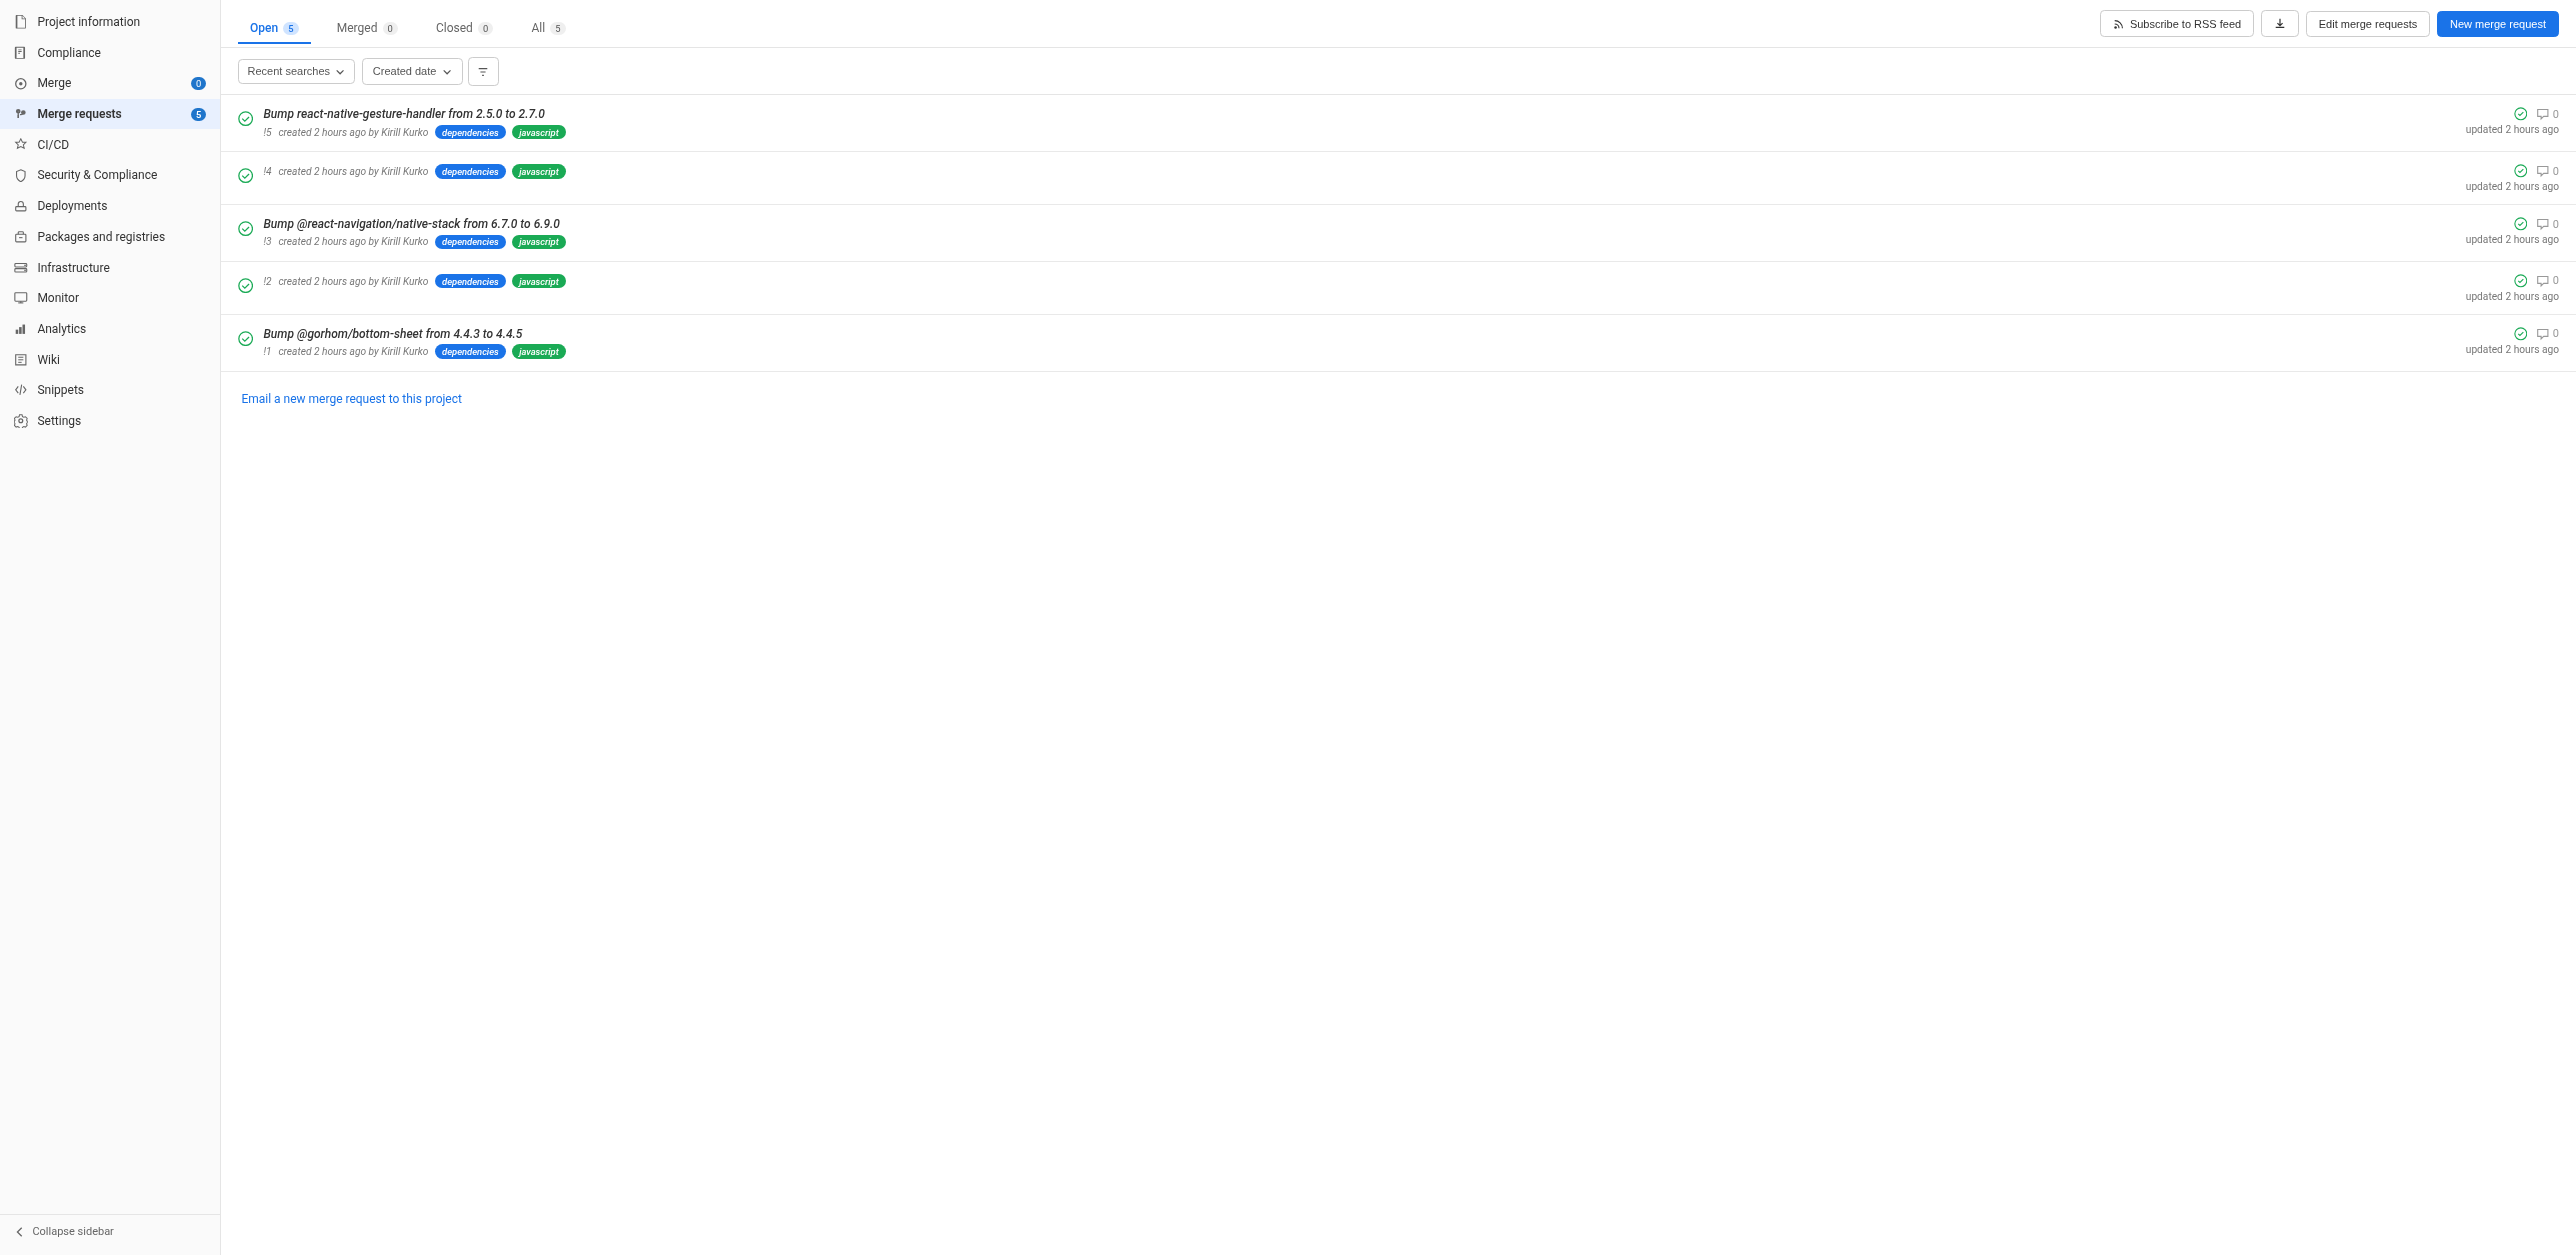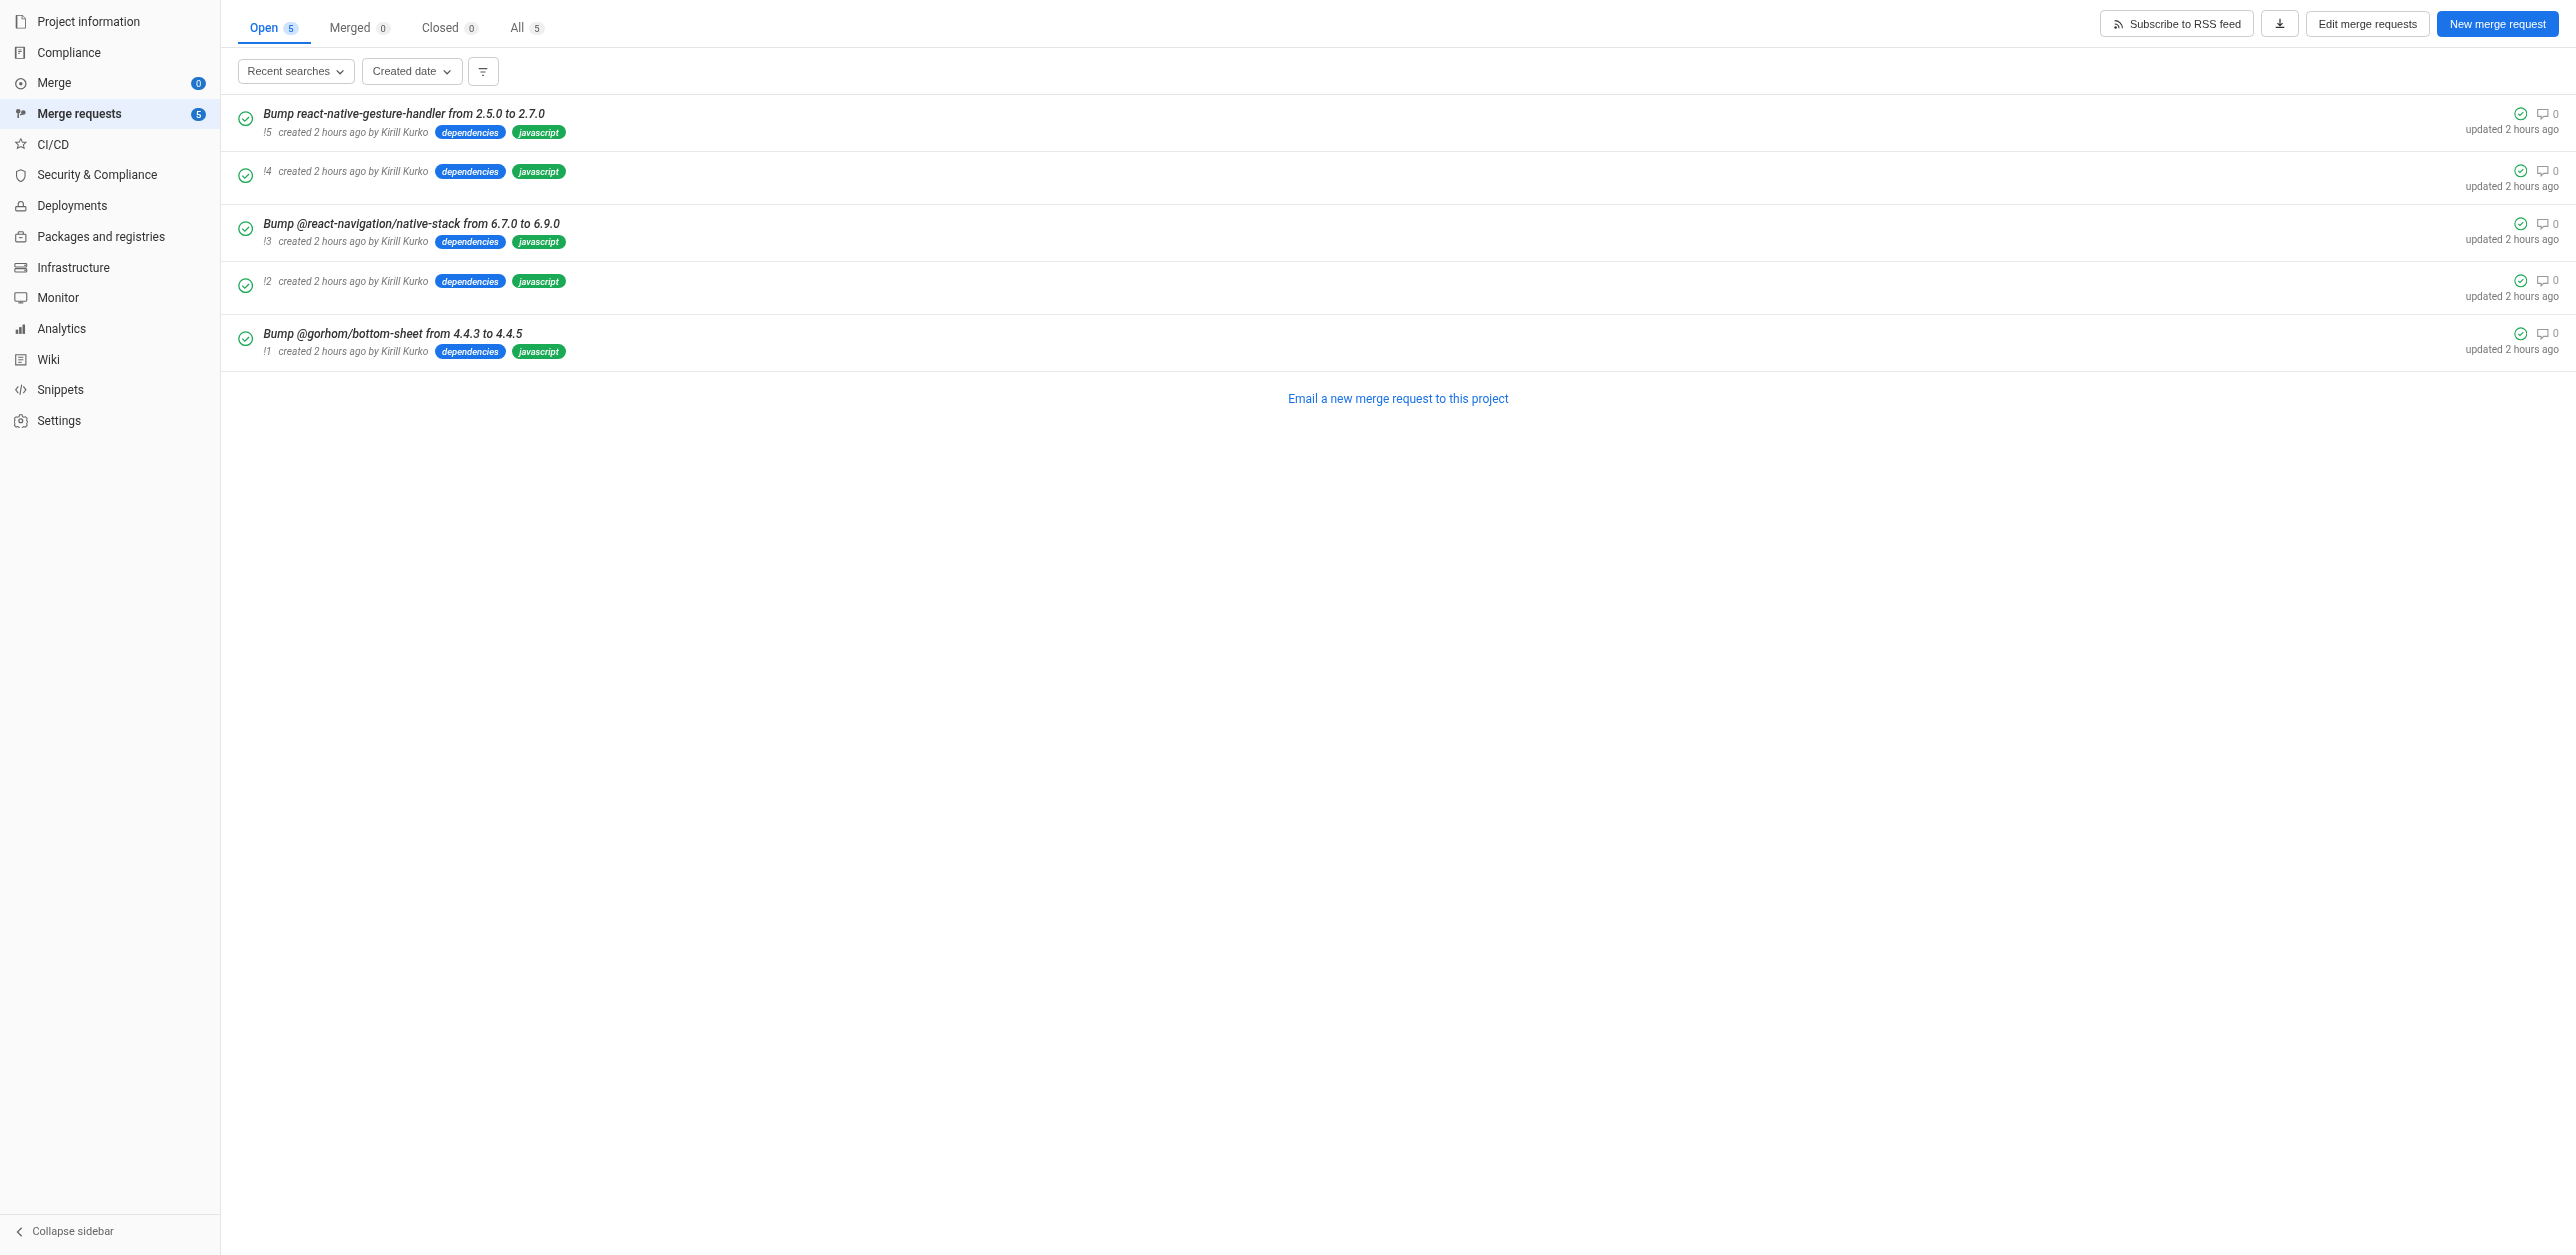--- a/index.html
+++ b/index.html
@@ -13,21 +13,21 @@
     .sidebar-item .badge { background: #6c757d; color: #fff; border-radius: 8.5px; font-size: 9.4px; padding: 0.9px 5.1px; margin-left: auto; }
     .sidebar-item .badge.blue { background: #1f75cb; }
     .sidebar-item .badge.merge { background: #1f75cb; }
     .sidebar-footer { margin-top: auto; padding: 10.2px 13.6px; border-top: 0.9px solid #e5e5e5; cursor: pointer; display: flex; align-items: center; gap: 6.8px; color: #666; font-size: 11px; }
 
     
     .main { flex: 1; display: flex; flex-direction: column; overflow: hidden; }
 
     
     .topbar { display: flex; align-items: center; gap: 10.2px; padding: 10.2px 17px; border-bottom: 0.9px solid #e5e5e5; flex-shrink: 0; }
-    .tabs { display: flex; align-items: center; gap: 7px; flex: 1; }
+    .tabs { display: flex; align-items: center; gap: 14px; flex: 1; }
     .tab { display: flex; align-items: center; gap: 5.1px; padding: 6.8px 12px; cursor: pointer; color: #666; font-size: 12px; border-bottom: 2.6px solid transparent; margin-bottom: -11px; text-decoration: none; }
     .tab.active { color: #1a73e8; border-bottom-color: #1a73e8; font-weight: 500; }
     .tab .count { background: #efefef; color: #555; border-radius: 8.5px; font-size: 9.4px; padding: 0.9px 5.1px; }
     .tab.active .count { background: #d0e4ff; color: #1a73e8; }
     .topbar-actions { display: flex; align-items: flex-end; gap: 6.8px; }
     .btn { padding: 6px 12px; border-radius: 4.3px; font-size: 11px; cursor: pointer; border: 0.9px solid #ccc; background: #fff; color: #333; display: flex; align-items: center; gap: 5.1px; white-space: nowrap; }
     .btn-primary { background: #1a73e8; color: #fff; border-color: #1a73e8; }
 
     
     .filterbar { display: flex; align-items: center; gap: 6.8px; padding: 8.5px 17px; border-bottom: 0.9px solid #e5e5e5; flex-shrink: 0; }
@@ -46,21 +46,21 @@
     .mr-meta { display: flex; align-items: center; gap: 6.8px; font-size: 10.2px; color: #777; flex-wrap: wrap; }
     .tag { padding: 1.7px 6.8px; border-radius: 10.2px; font-size: 9.4px; font-weight: 500; }
     .tag-blue { background: #1a73e8; color: #fff; }
     .tag-green { background: #1aaa55; color: #fff; }
     .mr-actions { display: flex; align-items: center; gap: 8.5px; flex-shrink: 0; }
     .mr-stat { display: flex; align-items: center; gap: 3.4px; color: #999; font-size: 11px; }
     .mr-updated { font-size: 10.2px; color: #777; text-align: right; }
     .mr-right { display: flex; flex-direction: column; align-items: flex-end; gap: 3.4px; min-width: 153px; }
 
     
-    .email-link { text-align: center; padding: 20.4px; }
+    .email-link { text-align: left; padding: 20.4px; }
     .email-link a { color: #1a73e8; text-decoration: none; font-size: 12px; }
 
     
     svg { display: inline-block; vertical-align: middle; }
   </style>
 </head>
 <body>
 
 <nav class="sidebar">
 

